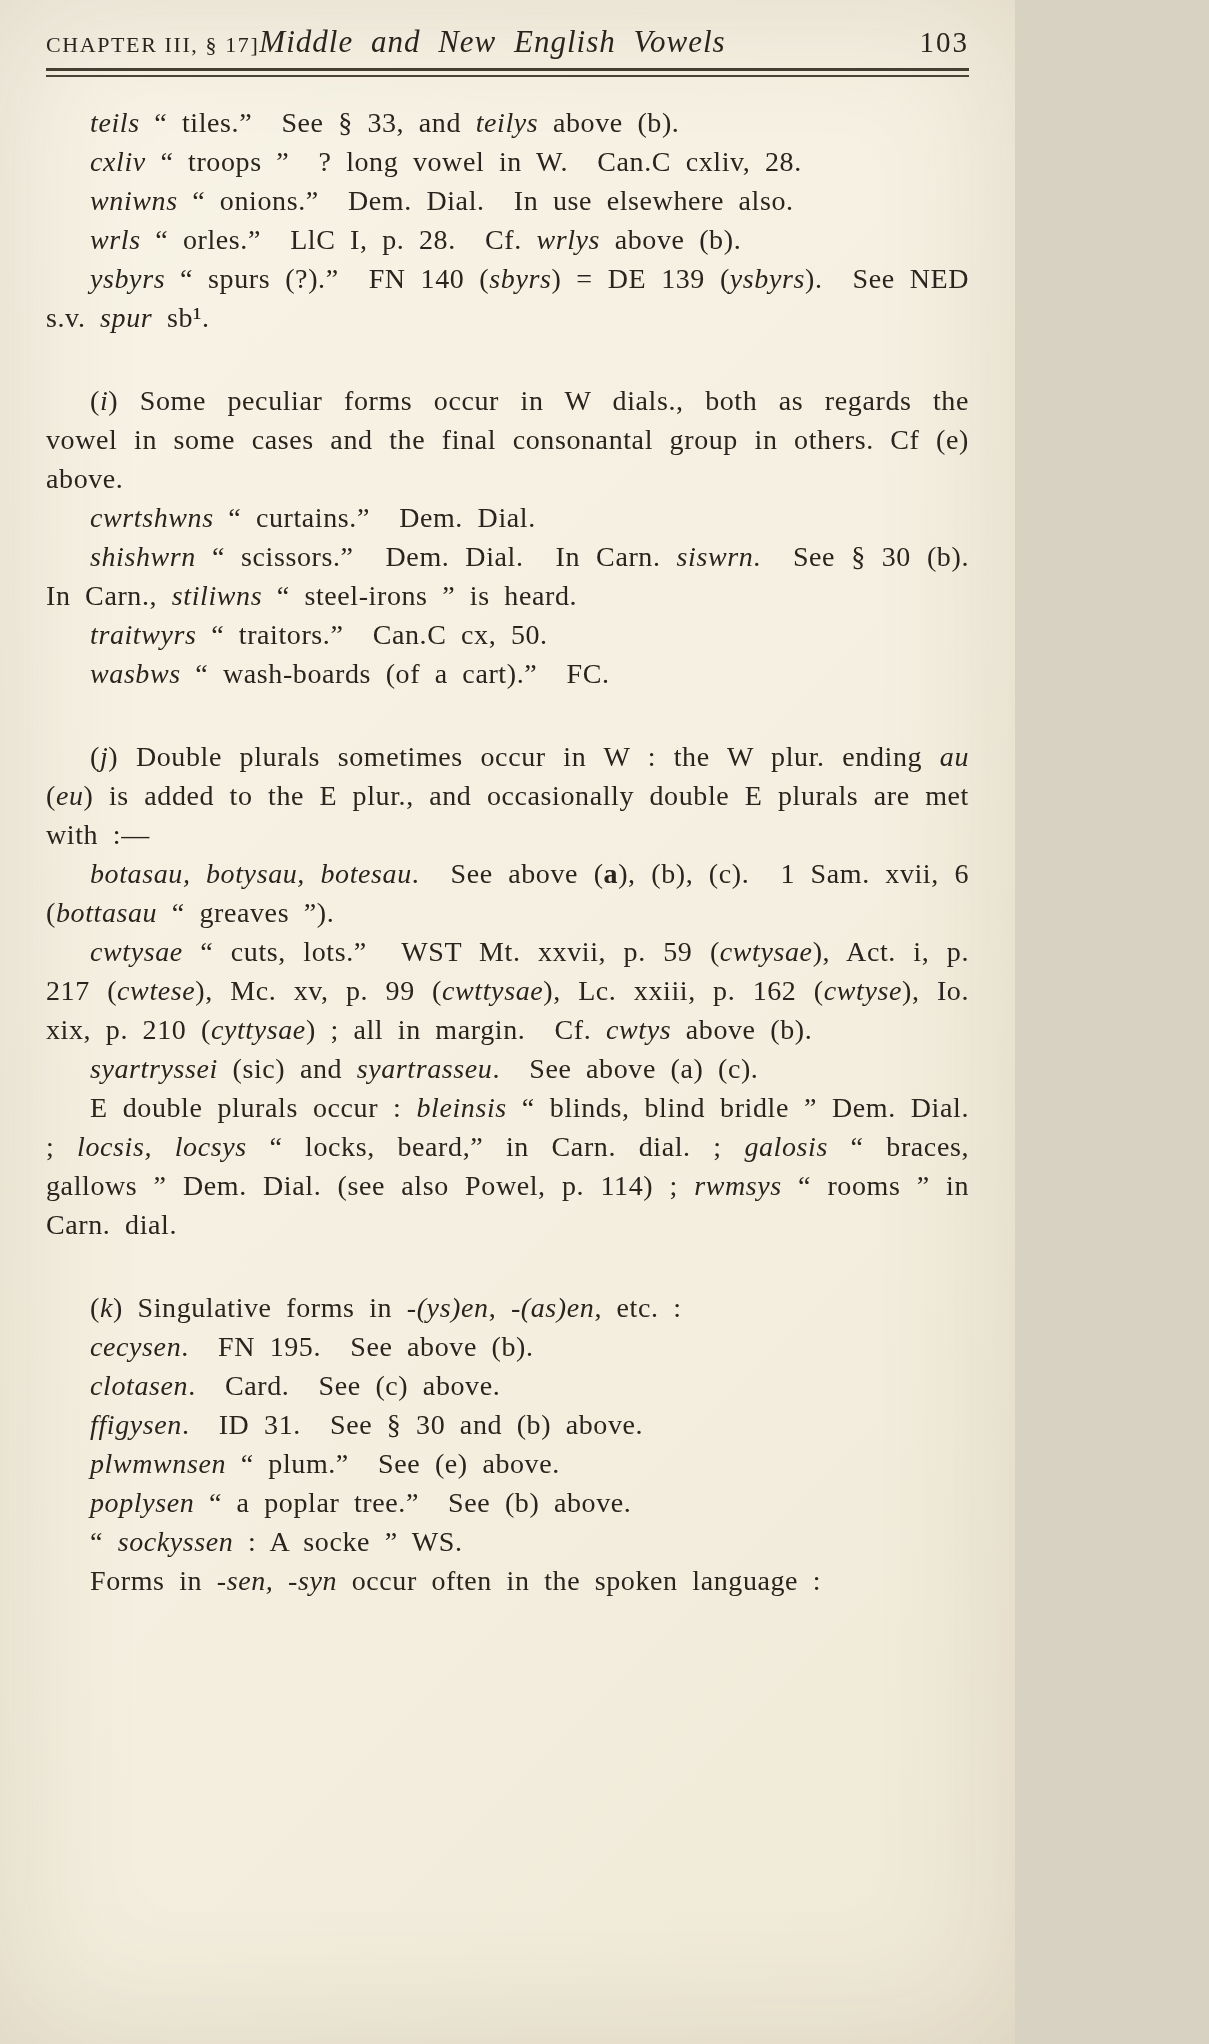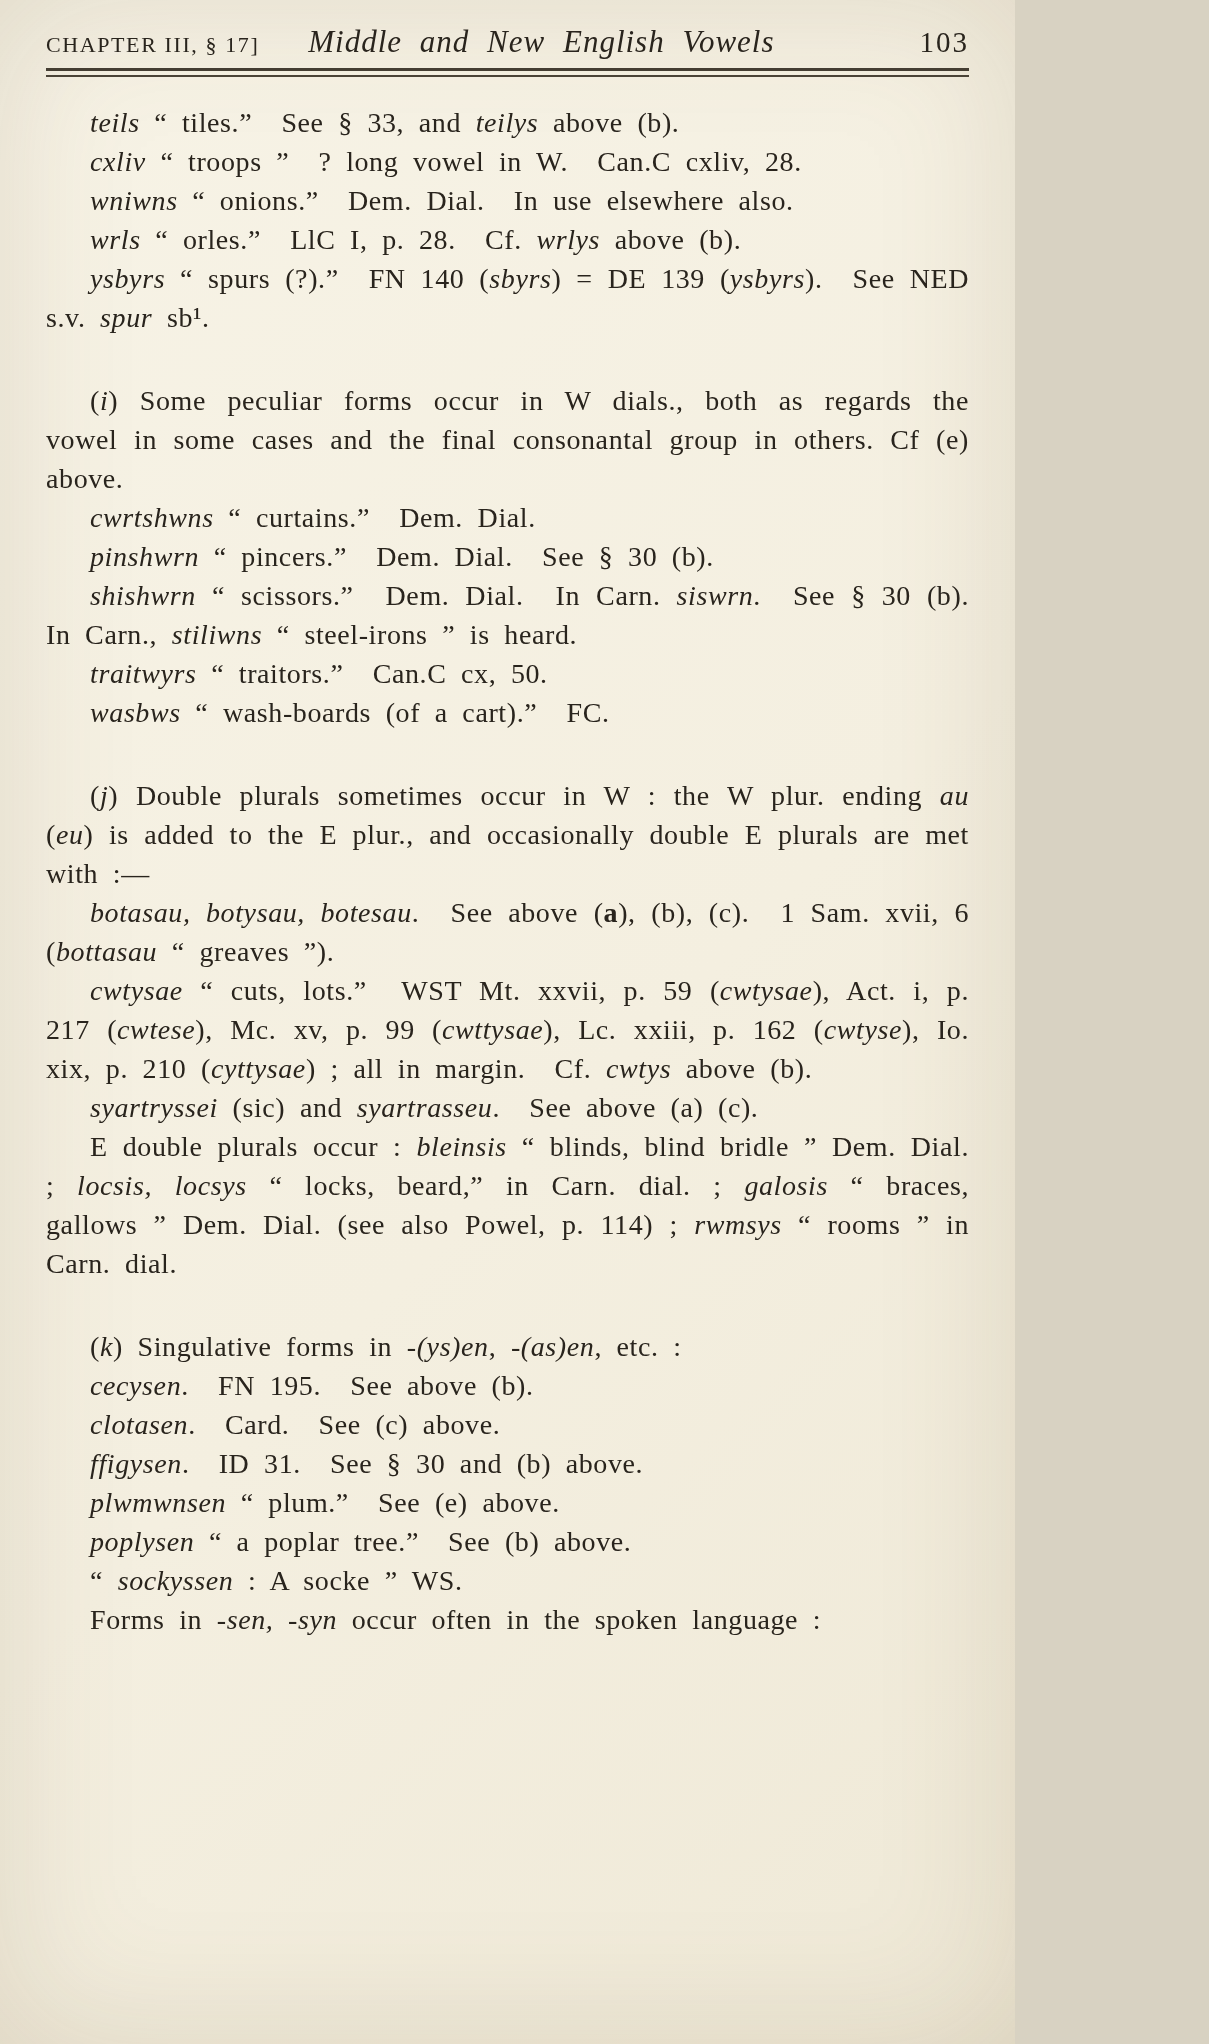--- a/index.html
+++ b/index.html
@@ -22,21 +22,20 @@
     align-items: baseline;
     padding: 24px 46px 0 46px;
   }
   .chapter {
     font-size: 22px;
     letter-spacing: 1.6px;
     white-space: nowrap;
   }
   .title {
     flex: 1;
-    text-align: center;
     font-style: italic;
     font-size: 31px;
     word-spacing: 9px;
     letter-spacing: 1px;
     padding-right: 60px;
   }
   .pageno {
     font-size: 29px;
     letter-spacing: 2px;
     margin-left: 36px;
@@ -72,21 +71,20 @@
   </div>
   <div class="rule"></div>
   <div class="body">
       <p class="entry"><span class="it">teils</span><span> “ tiles.”&nbsp; See § 33, and </span><span class="it">teilys</span><span> above (b).</span></p>
       <p class="entry"><span class="it">cxliv</span><span> “ troops ”&nbsp; ? long vowel in W.&nbsp; Can.C cxliv, 28.</span></p>
       <p class="entry"><span class="it">wniwns</span><span> “ onions.”&nbsp; Dem. Dial.&nbsp; In use elsewhere also.</span></p>
       <p class="entry"><span class="it">wrls</span><span> “ orles.”&nbsp; LlC I, p. 28.&nbsp; Cf. </span><span class="it">wrlys</span><span> above (b).</span></p>
       <p class="entry"><span class="it">ysbyrs</span><span> “ spurs (?).”&nbsp; FN 140 (</span><span class="it">sbyrs</span><span>) = DE 139 (</span><span class="it">ysbyrs</span><span>).&nbsp; See NED s.v. </span><span class="it">spur</span><span> sb¹.</span></p>
       <p class="section"><span>(</span><span class="it">i</span><span>) Some peculiar forms occur in W dials., both as regards the vowel in some cases and the final consonantal group in others. Cf (e) above.</span></p>
       <p class="entry"><span class="it">cwrtshwns</span><span> “ curtains.”&nbsp; Dem. Dial.</span></p>
-      <p class="entry"><span class="it">pinshwrn</span><span> “ pincers.”&nbsp; Dem. Dial.&nbsp; See § 30 (b).</span></p>
       <p class="entry"><span class="it">shishwrn</span><span> “ scissors.”&nbsp; Dem. Dial.&nbsp; In Carn. </span><span class="it">siswrn</span><span>.&nbsp; See § 30 (b). In Carn., </span><span class="it">stiliwns</span><span> “ steel-irons ” is heard.</span></p>
       <p class="entry"><span class="it">traitwyrs</span><span> “ traitors.”&nbsp; Can.C cx, 50.</span></p>
       <p class="entry"><span class="it">wasbws</span><span> “ wash-boards (of a cart).”&nbsp; FC.</span></p>
       <p class="section"><span>(</span><span class="it">j</span><span>) Double plurals sometimes occur in W : the W plur. ending </span><span class="it">au</span><span> (</span><span class="it">eu</span><span>) is added to the E plur., and occasionally double E plurals are met with :—</span></p>
       <p class="entry"><span class="it">botasau, botysau, botesau</span><span>.&nbsp; See above (</span><span class="bd">a</span><span>), (b), (c).&nbsp; 1 Sam. xvii, 6 (</span><span class="it">bottasau</span><span> “ greaves ”).</span></p>
       <p class="entry"><span class="it">cwtysae</span><span> “ cuts, lots.”&nbsp; WST Mt. xxvii, p. 59 (</span><span class="it">cwtysae</span><span>), Act. i, p. 217 (</span><span class="it">cwtese</span><span>), Mc. xv, p. 99 (</span><span class="it">cwttysae</span><span>), Lc. xxiii, p. 162 (</span><span class="it">cwtyse</span><span>), Io. xix, p. 210 (</span><span class="it">cyttysae</span><span>) ; all in margin.&nbsp; Cf. </span><span class="it">cwtys</span><span> above (b).</span></p>
       <p class="entry"><span class="it">syartryssei</span><span> (sic) and </span><span class="it">syartrasseu</span><span>.&nbsp; See above (a) (c).</span></p>
       <p class="entry"><span>E double plurals occur : </span><span class="it">bleinsis</span><span> “ blinds, blind bridle ” Dem. Dial. ; </span><span class="it">locsis, locsys</span><span> “ locks, beard,” in Carn. dial. ; </span><span class="it">galosis</span><span> “ braces, gallows ” Dem. Dial. (see also Powel, p. 114) ; </span><span class="it">rwmsys</span><span> “ rooms ” in Carn. dial.</span></p>
       <p class="section"><span>(</span><span class="it">k</span><span>) Singulative forms in </span><span class="it">-(ys)en</span><span>, </span><span class="it">-(as)en</span><span>, etc. :</span></p>
       <p class="entry"><span class="it">cecysen</span><span>.&nbsp; FN 195.&nbsp; See above (b).</span></p>

